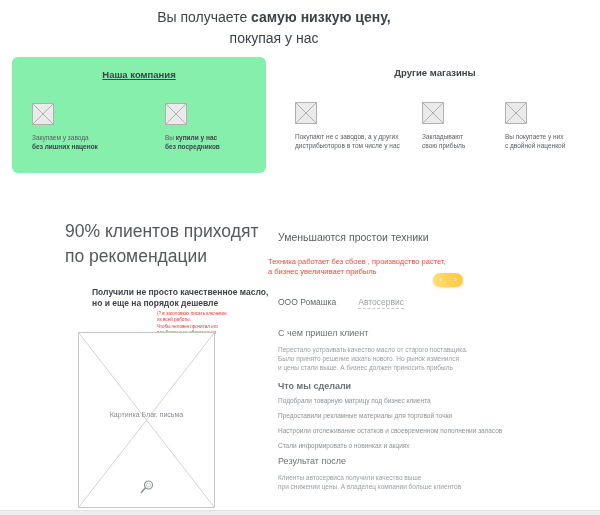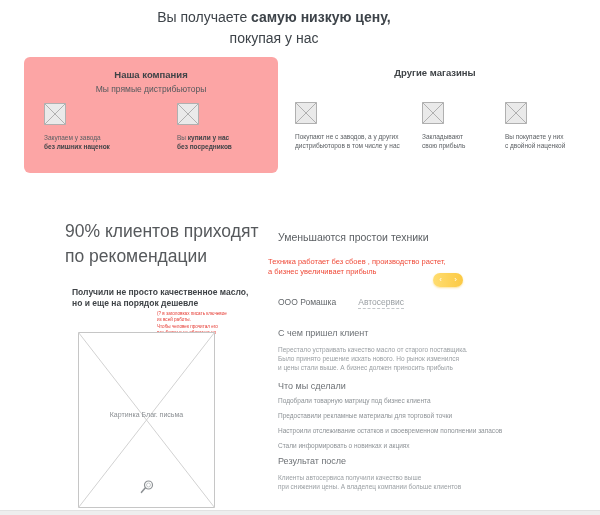--- a/index.html
+++ b/index.html
@@ -5,31 +5,31 @@
   html,body{margin:0;padding:0;background:#fff;}
   .page{position:relative;width:600px;height:515px;background:#ffffff;overflow:hidden;
         font-family:"Liberation Sans",sans-serif;color:#3f4347;}
   .abs{position:absolute;}
 
   
   .hero{left:0;top:7px;width:548px;text-align:center;font-size:14px;line-height:21px;color:#3d4349;}
   .hero b{font-weight:700;}
 
   
-  .our-box{left:24px;top:57px;width:254px;height:116px;background:#fca5a5;border-radius:6px;}
+  .our-box{left:12px;top:57px;width:254px;height:116px;background:#86efac;border-radius:6px;text-decoration:underline;}
   .panel-title{font-weight:700;font-size:9.5px;color:#3f4347;text-align:center;}
   .panel-sub{font-size:8.5px;color:#55595d;text-align:center;margin-top:4px;}
   .cmp-item{position:absolute;width:120px;}
   .ph-small{display:block;}
   .cmp-cap{font-size:6.5px;line-height:9px;color:#5c6064;margin-top:8px;}
   .cmp-cap .b{font-weight:700;color:#3f4347;}
 
   
   .big-title{left:65px;top:219px;font-size:17.5px;line-height:25px;color:#56595c;}
-  .sub-bold{left:72px;top:287px;font-size:8.5px;line-height:11px;font-weight:700;color:#3f4347;}
+  .sub-bold{left:92px;top:287px;font-size:8.5px;line-height:11px;font-weight:700;color:#3f4347;}
   .annotation{left:157px;top:311px;font-size:4.6px;line-height:6.4px;color:#e5372f;}
   .big-ph{left:78px;top:332px;width:137px;height:176px;}
   .big-ph-label{position:absolute;left:0;top:79px;width:137px;text-align:center;
                 font-size:7px;color:#8a8e92;background:transparent;}
   .magnifier{position:absolute;left:61px;top:147px;width:16px;height:16px;cursor:pointer;}
 
   
   .r-head{left:278px;top:230px;font-size:10.5px;line-height:14px;color:#5b5f63;}
   .r-red{left:268px;top:257px;font-size:7.5px;line-height:10px;color:#ef4a38;}
   .carousel{left:433px;top:273px;width:30px;height:14px;border-radius:8px;
@@ -53,21 +53,20 @@
 
 <div class="page">
 
   <div class="abs hero">
     <div><span>Вы получаете </span><b>самую низкую цену,</b></div>
     <div>покупая у нас</div>
   </div>
 
   <div class="abs our-box">
     <div class="panel-title" style="margin-top:12px;">Наша компания</div>
-    <div class="panel-sub">Мы прямые дистрибьюторы</div>
 
     <div class="cmp-item" style="left:20px;top:46px;">
       <svg class="ph-small" width="22" height="22">
         <rect x="0.5" y="0.5" width="21" height="21" fill="#eaeaea" stroke="#b0b0b0"></rect>
         <line x1="0.5" y1="0.5" x2="21.5" y2="21.5" stroke="#b0b0b0"></line>
         <line x1="21.5" y1="0.5" x2="0.5" y2="21.5" stroke="#b0b0b0"></line>
       </svg>
       <div class="cmp-cap">
         <div>Закупаем у завода</div>
         <div class="b">без лишних наценок</div>
@@ -176,21 +175,21 @@
     <span class="tab-inactive">Автосервис</span>
   </div>
 
   <div class="abs sec-h" style="left:278px;top:328px;text-align:center;">С чем пришел клиент</div>
   <div class="abs sec-p" style="left:278px;top:345px;">
     <div>Перестало устраивать качество масло от старого поставщика.</div>
     <div>Было принято решение искать нового. Но рынок изменился</div>
     <div>и цены стали выше. А бизнес должен приносить прибыль</div>
   </div>
 
-  <div class="abs sec-h" style="left:278px;top:381px;">Что мы сделали</div>
+  <div class="abs sec-h" style="left:278px;top:381px;font-weight:bold;">Что мы сделали</div>
   <div class="list-item" style="left:278px;top:397px;">Подобрали товарную матрицу под бизнес клиента</div>
   <div class="list-item" style="left:278px;top:412px;">Предоставили рекламные материалы для торговой точки</div>
   <div class="list-item" style="left:278px;top:427px;">Настроили отслеживание остатков и своевременном пополнении запасов</div>
   <div class="list-item" style="left:278px;top:442px;">Стали информировать о новинках и акциях</div>
 
   <div class="abs sec-h" style="left:278px;top:456px;">Результат после</div>
   <div class="abs sec-p" style="left:278px;top:473px;">
     <div>Клиенты автосервиса получили качество выше</div>
     <div>при снижении цены. А владелец компании больше клиентов</div>
   </div>

